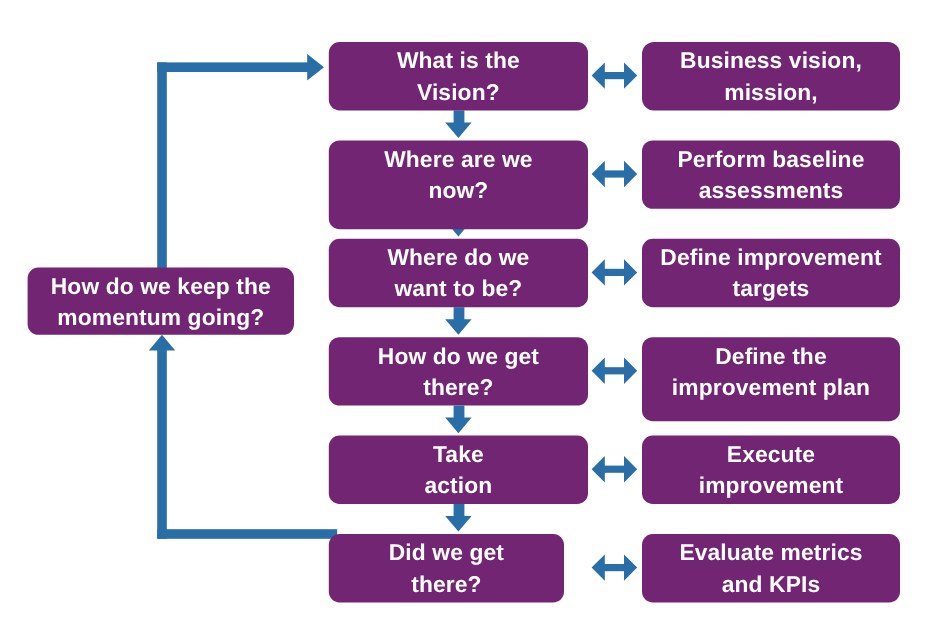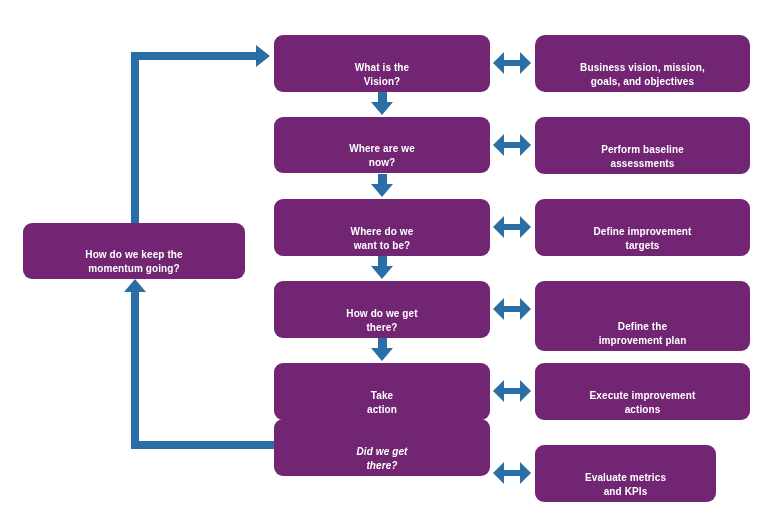--- a/index.html
+++ b/index.html
@@ -14,25 +14,25 @@
     background: #ffffff;
     overflow: hidden;
     font-family: "Liberation Sans", sans-serif;
   }
   .node {
     position: absolute;
     background: #712573;
     border-radius: 9px;
     color: #ffffff;
     font-weight: bold;
-    font-size: 10px;
+    font-size: 19px;
     line-height: 1.35;
     text-align: center;
     display: flex;
-    align-items: flex-end;
+    align-items: flex-start;
     justify-content: center;
     box-sizing: border-box;
     padding: 4px 10px;
     letter-spacing: 0.1px;
   }
   .node span { display: block; white-space: pre-line; }
 
   
   .conn { position: absolute; }
   .hline { background: #2a6ea8; }
@@ -121,21 +121,21 @@
   <div class="dbl-arrow" style="left:493px; top:52px; width:38px;">
     <div class="l"></div>
       <div class="bar"></div>
       <div class="r"></div>
   </div>
   <div class="node" style="left:535px; top:35px; width:215px; height:57px;border-radius:10px;">
     <span>Business vision, mission,
 goals, and objectives</span>
   </div>
 
-  <div class="node" style="left:274px; top:117px; width:216px; height:56px;">
+  <div class="node" style="left:274px; top:117px; width:216px; height:74px;">
     <span>Where are we
 now?</span>
   </div>
   <div class="dbl-arrow" style="left:493px; top:134px; width:38px;">
     <div class="l"></div>
       <div class="bar"></div>
       <div class="r"></div>
   </div>
   <div class="node" style="left:535px; top:117px; width:215px; height:57px;">
     <span>Perform baseline
@@ -177,27 +177,27 @@
   <div class="dbl-arrow" style="left:493px; top:380px; width:38px;">
     <div class="l"></div>
       <div class="bar"></div>
       <div class="r"></div>
   </div>
   <div class="node" style="left:535px; top:363px; width:215px; height:57px;">
     <span>Execute improvement
 actions</span>
   </div>
 
-  <div class="node" style="left:274px; top:419px; width:216px; height:57px;font-style:italic;">
+  <div class="node" style="left:274px; top:445px; width:196px; height:57px;">
     <span>Did we get
 there?</span>
   </div>
   <div class="dbl-arrow" style="left:493px; top:462px; width:38px;">
     <div class="l"></div>
       <div class="bar"></div>
       <div class="r"></div>
   </div>
-  <div class="node" style="left:535px; top:445px; width:181px; height:57px;">
+  <div class="node" style="left:535px; top:445px; width:215px; height:57px;">
     <span>Evaluate metrics
 and KPIs</span>
   </div>
 
 </div>
 
 </body></html>

